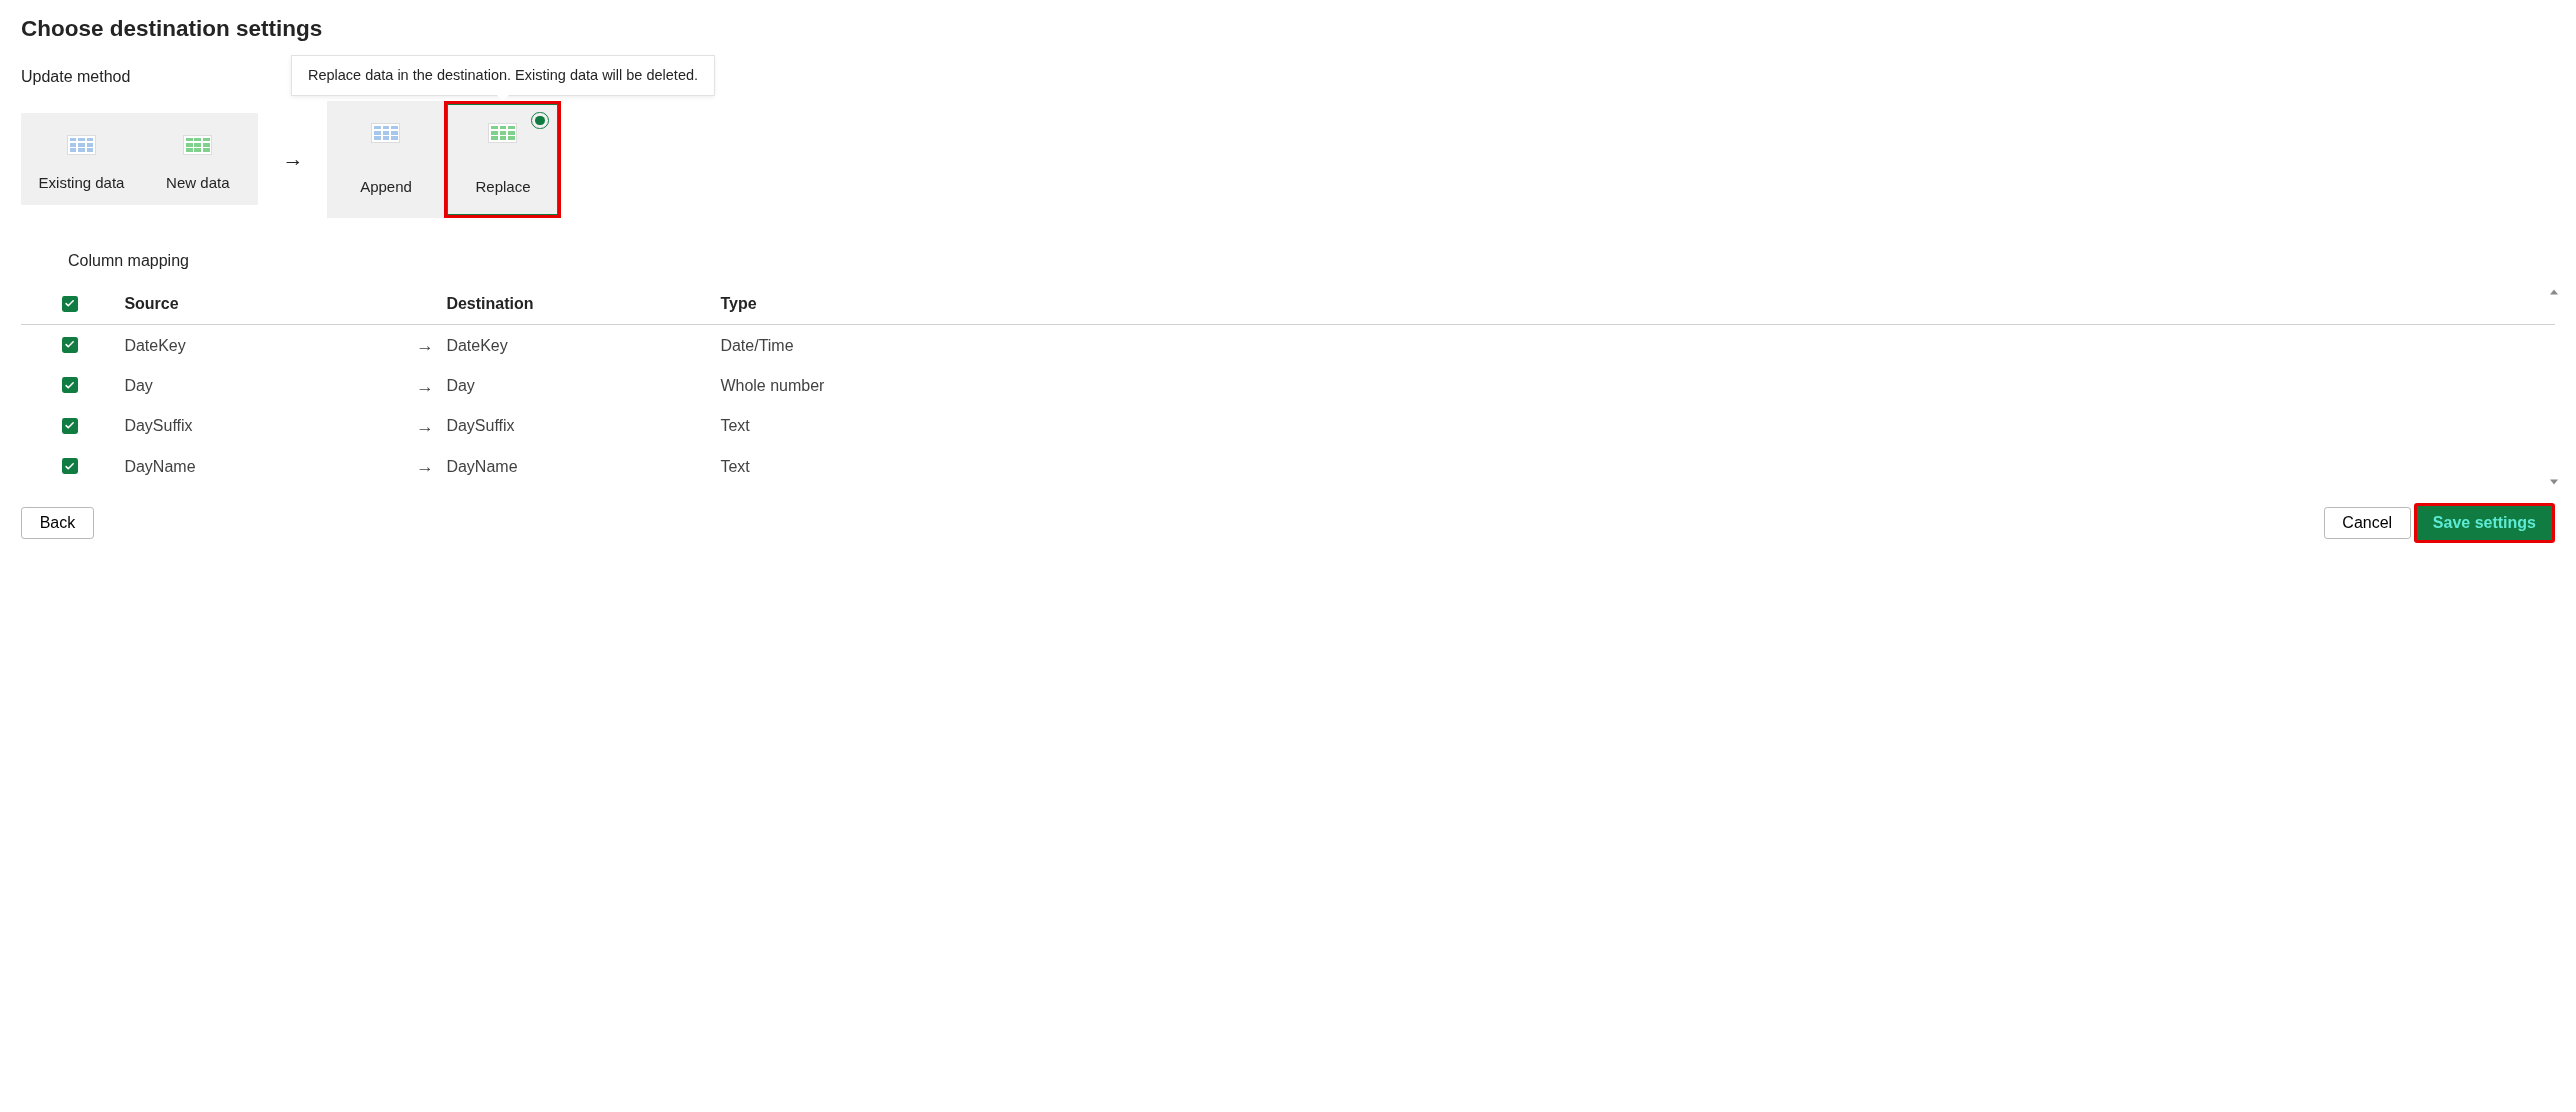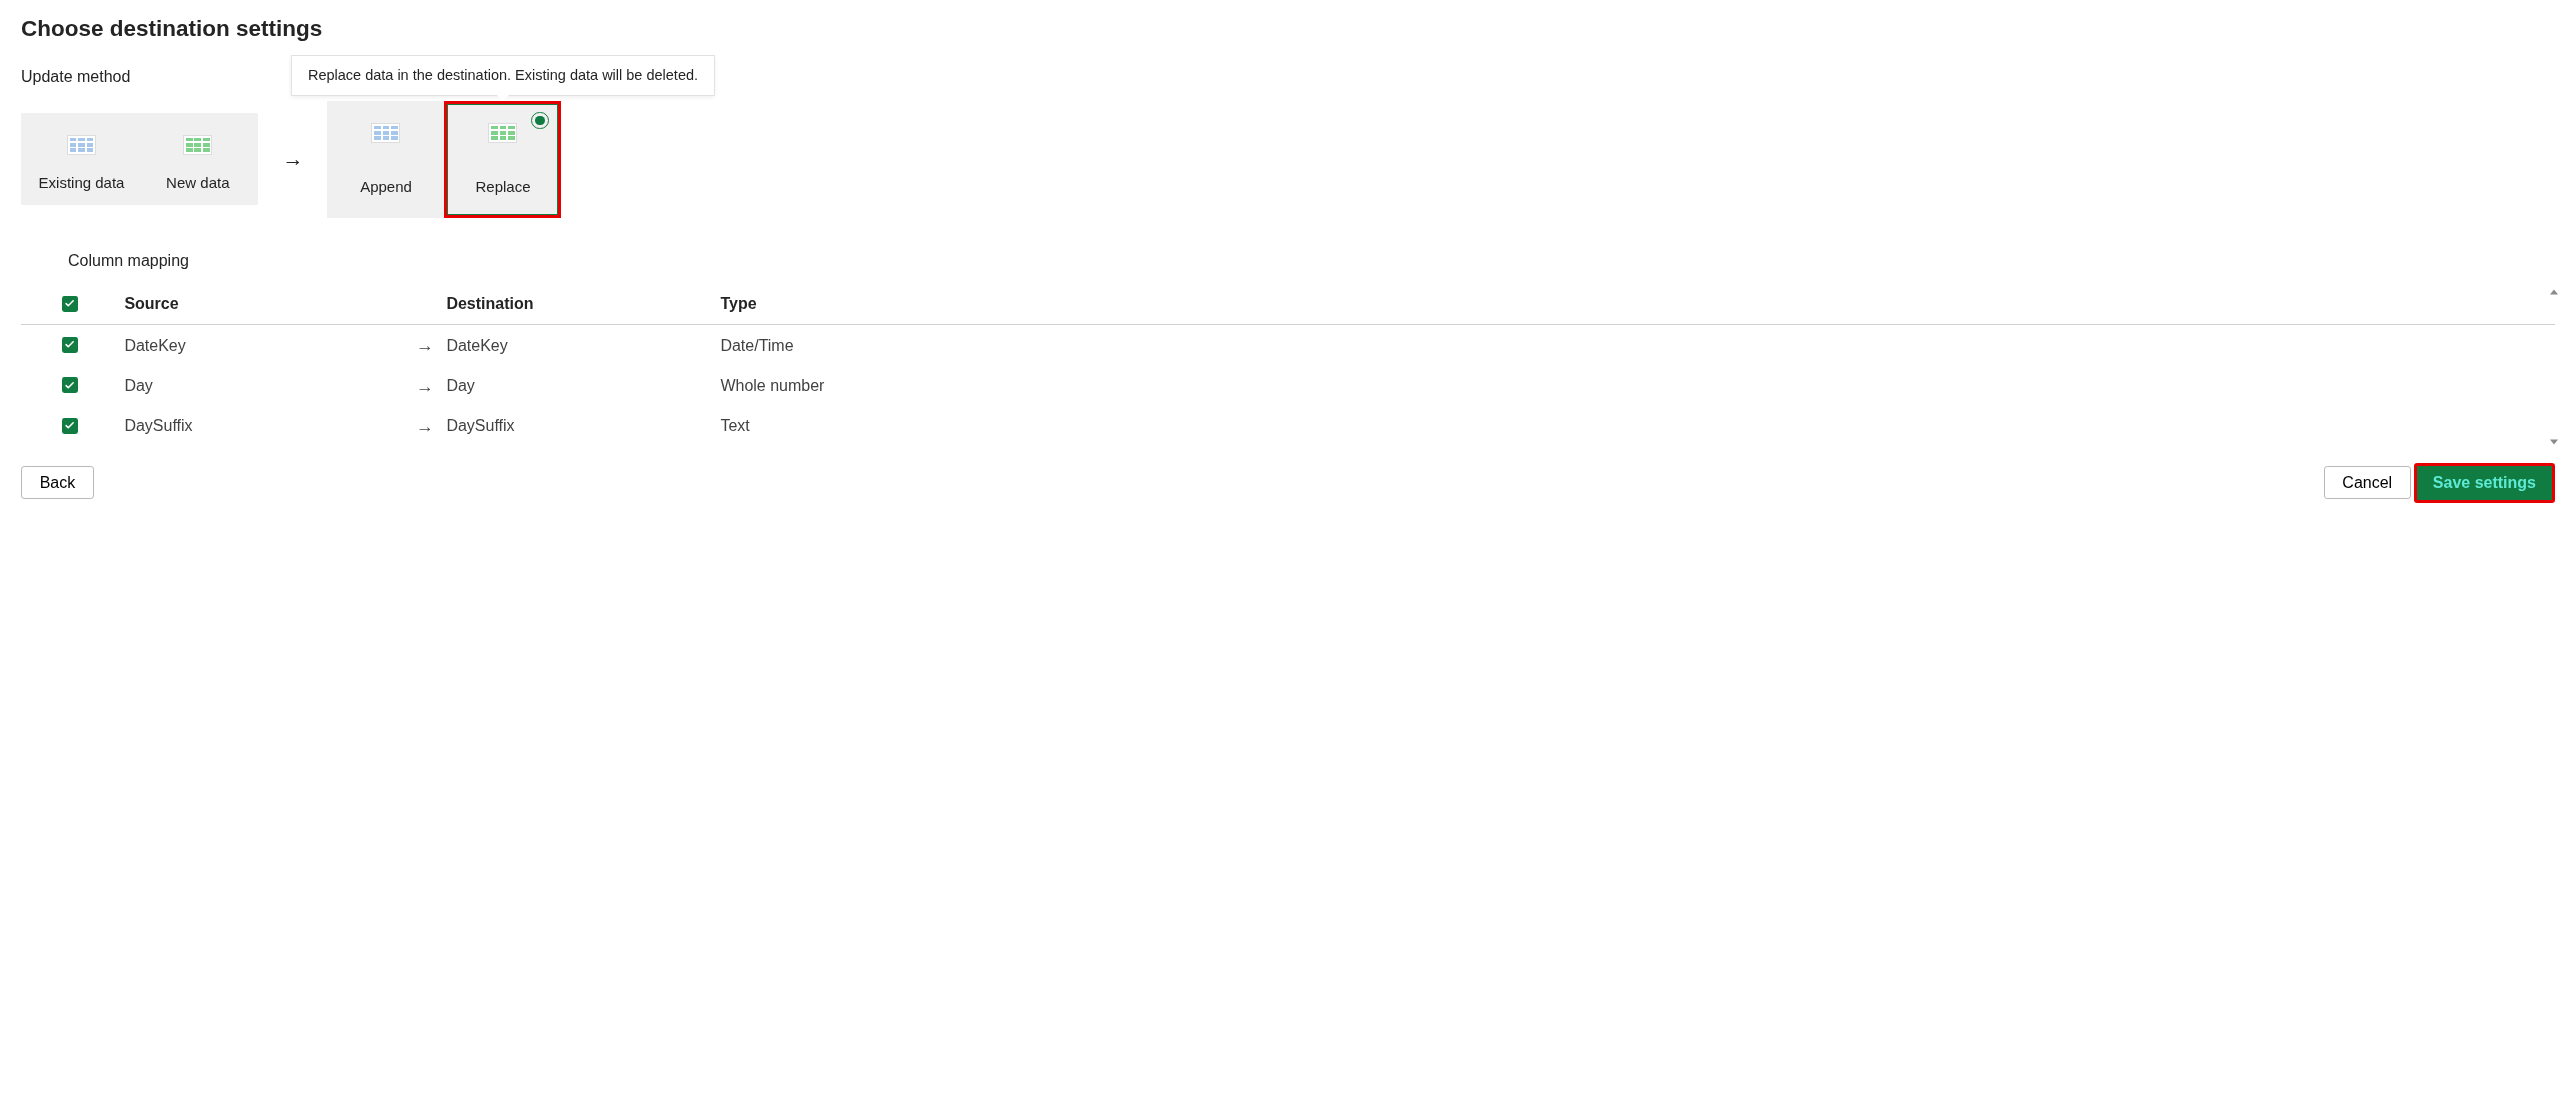--- a/index.html
+++ b/index.html
@@ -337,20 +337,31 @@
           <td class="col-check"><span class="checkbox">
               <svg viewBox="0 0 16 16">
                 <path d="M3 8 l3 3 l7 -7" stroke="#fff" stroke-width="2.2" fill="none" stroke-linecap="round" stroke-linejoin="round"></path>
               </svg>
             </span></td>
           <td class="col-source">DaySuffix</td>
           <td class="col-arrow">→</td>
           <td class="col-dest">DaySuffix</td>
           <td class="col-type">Text</td>
         </tr>
+        <tr class="tbody-row">
+          <td class="col-check"><span class="checkbox">
+              <svg viewBox="0 0 16 16">
+                <path d="M3 8 l3 3 l7 -7" stroke="#fff" stroke-width="2.2" fill="none" stroke-linecap="round" stroke-linejoin="round"></path>
+              </svg>
+            </span></td>
+          <td class="col-source">DayName</td>
+          <td class="col-arrow">→</td>
+          <td class="col-dest">DayName</td>
+          <td class="col-type">Text</td>
+        </tr>
       </tbody>
   </table>
   <div class="scroll-hint top">
     <svg viewBox="0 0 10 10">
         <path d="M0 8 L5 2 L10 8 Z" fill="#8a8a8a"></path>
       </svg>
   </div>
   <div class="scroll-hint bottom">
     <svg viewBox="0 0 10 10">
         <path d="M0 2 L5 8 L10 2 Z" fill="#8a8a8a"></path>

